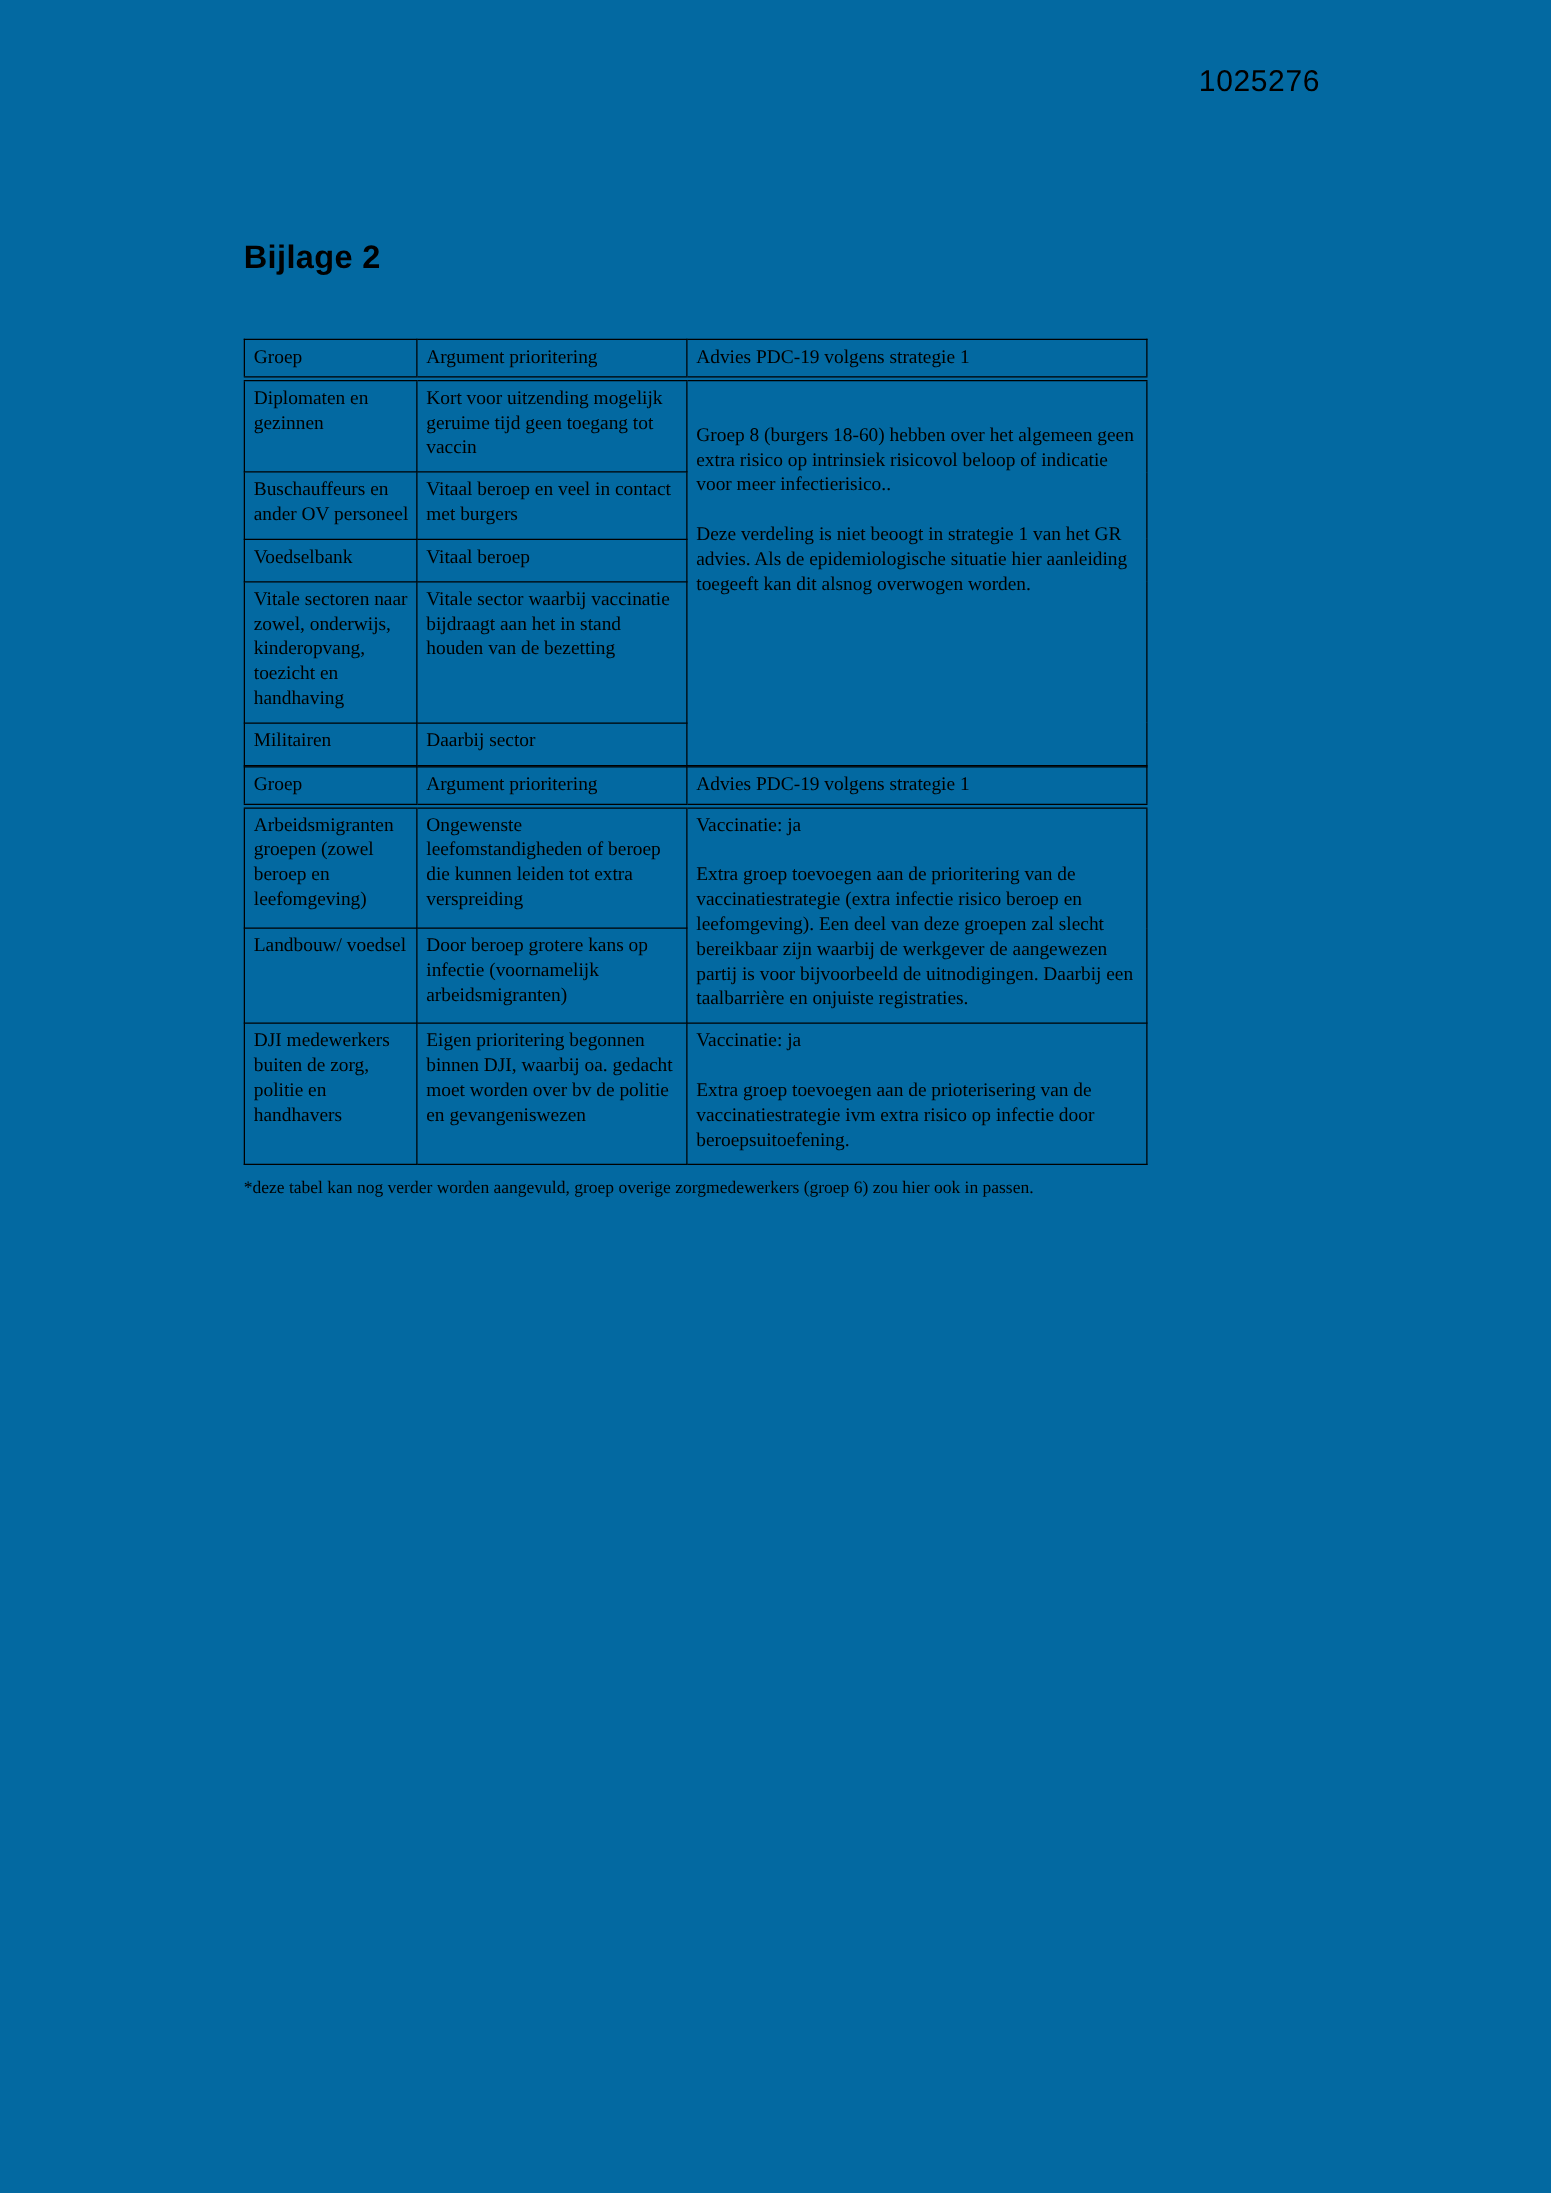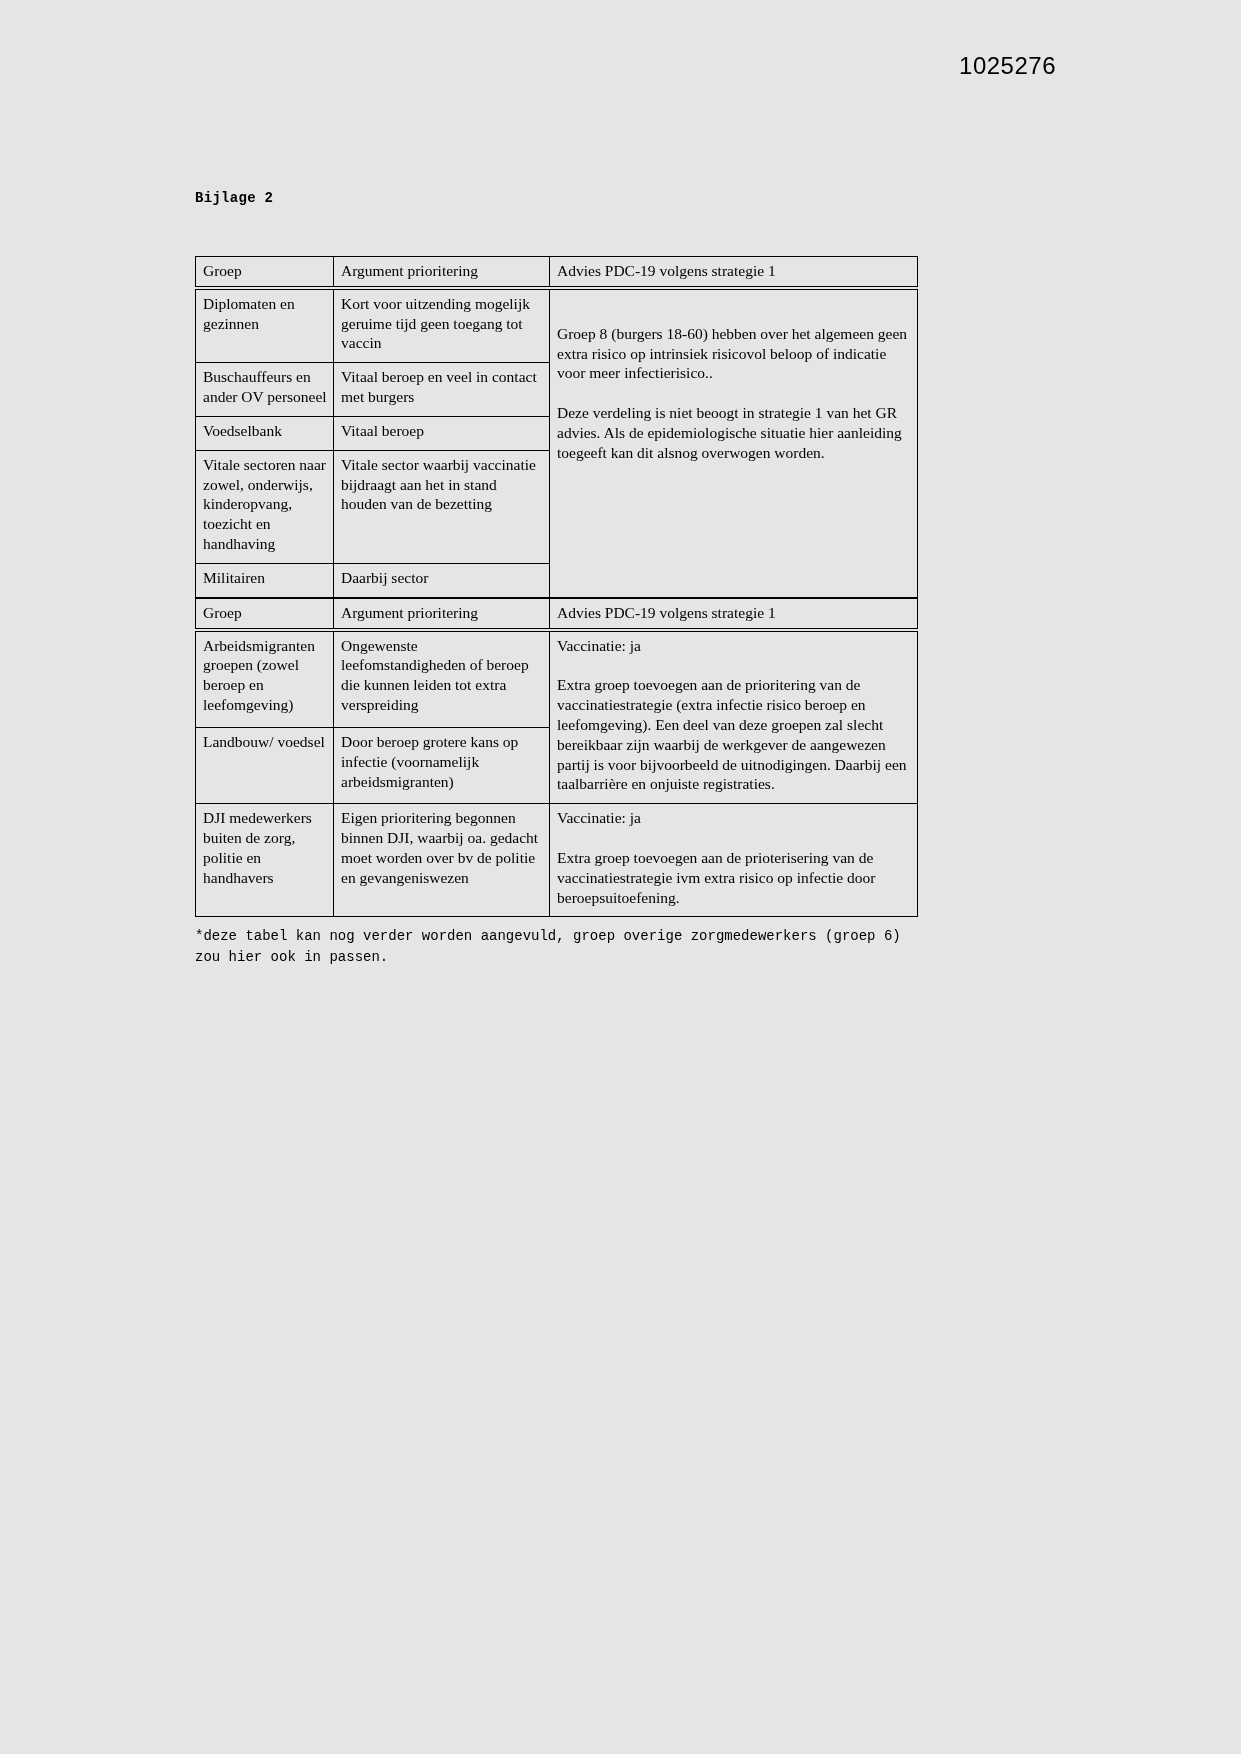--- a/index.html
+++ b/index.html
@@ -4,42 +4,42 @@
 <style>
   html, body {
     margin: 0;
     padding: 0;
     background: #ffffff;
   }
   .page {
     position: relative;
     width: 1241px;
     height: 1754px;
-    background: #e5e5e5;
+    background: #0369a1;
     color: #000000;
     font-family: "Liberation Serif", serif;
     overflow: hidden;
   }
   .page-number {
     position: absolute;
     top: 52px;
     right: 185px;
     font-family: "Liberation Sans", sans-serif;
     font-size: 24px;
     letter-spacing: 0.5px;
   }
   .content {
     position: absolute;
     left: 195px;
     top: 190px;
     width: 722px;
   }
   .doc-title {
-    font-family: Liberation Mono, monospace;
-    font-size: 14px;
+    font-family: Liberation Sans, sans-serif;
+    font-size: 26px;
     font-weight: bold;
     margin: 0 0 50px 0;
     letter-spacing: 0.3px;
   }
   .intro {
     font-family: "DejaVu Sans", sans-serif;
     font-size: 14px;
     margin: 0 0 15px 0;
   }
   table.doc-table {
@@ -65,21 +65,21 @@
   }
   .pre { white-space: pre-line; }
   td.advies-tall { padding-top: 34px; }
   .section-title {
     font-family: "DejaVu Sans", sans-serif;
     font-style: italic;
     font-size: 14.5px;
     margin: 36px 0 19px 0;
   }
   .footnote {
-    font-family: Liberation Mono, monospace;
+    font-family: Liberation Serif, serif;
     font-size: 14px;
     line-height: 1.45;
     margin: 9px 0 0 0;
   }
 </style>
 </head>
 <body>
 
 <div class="page">
 

